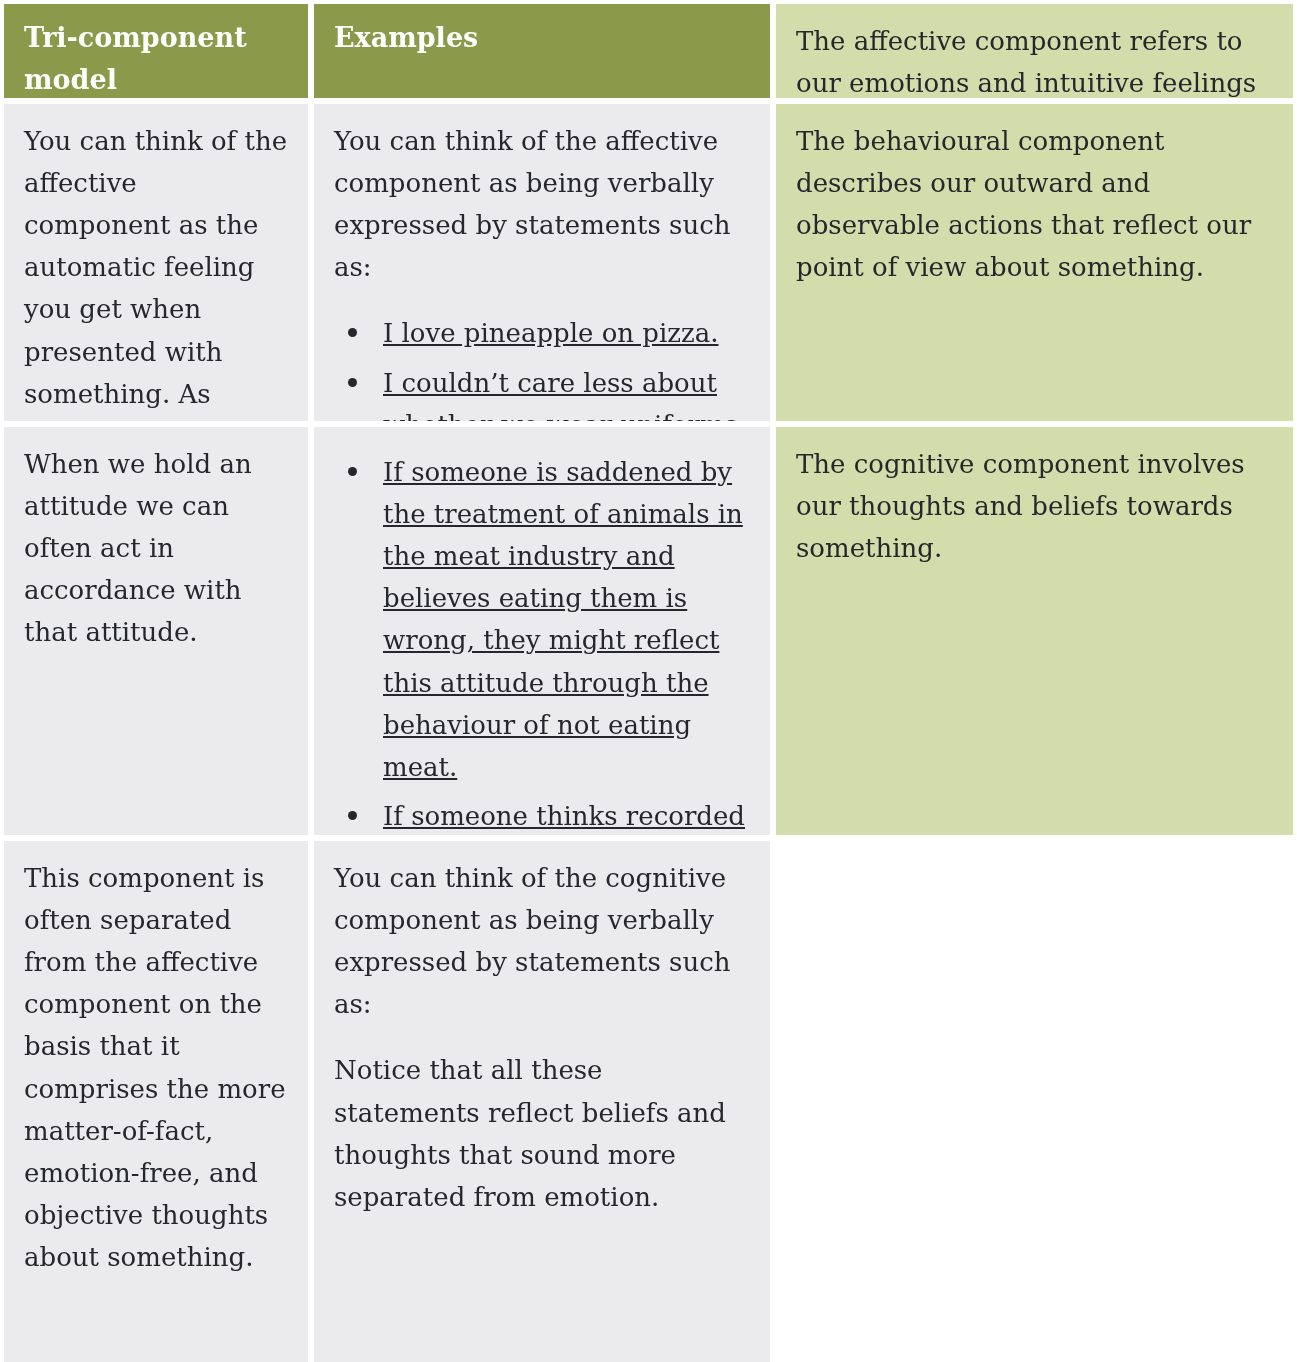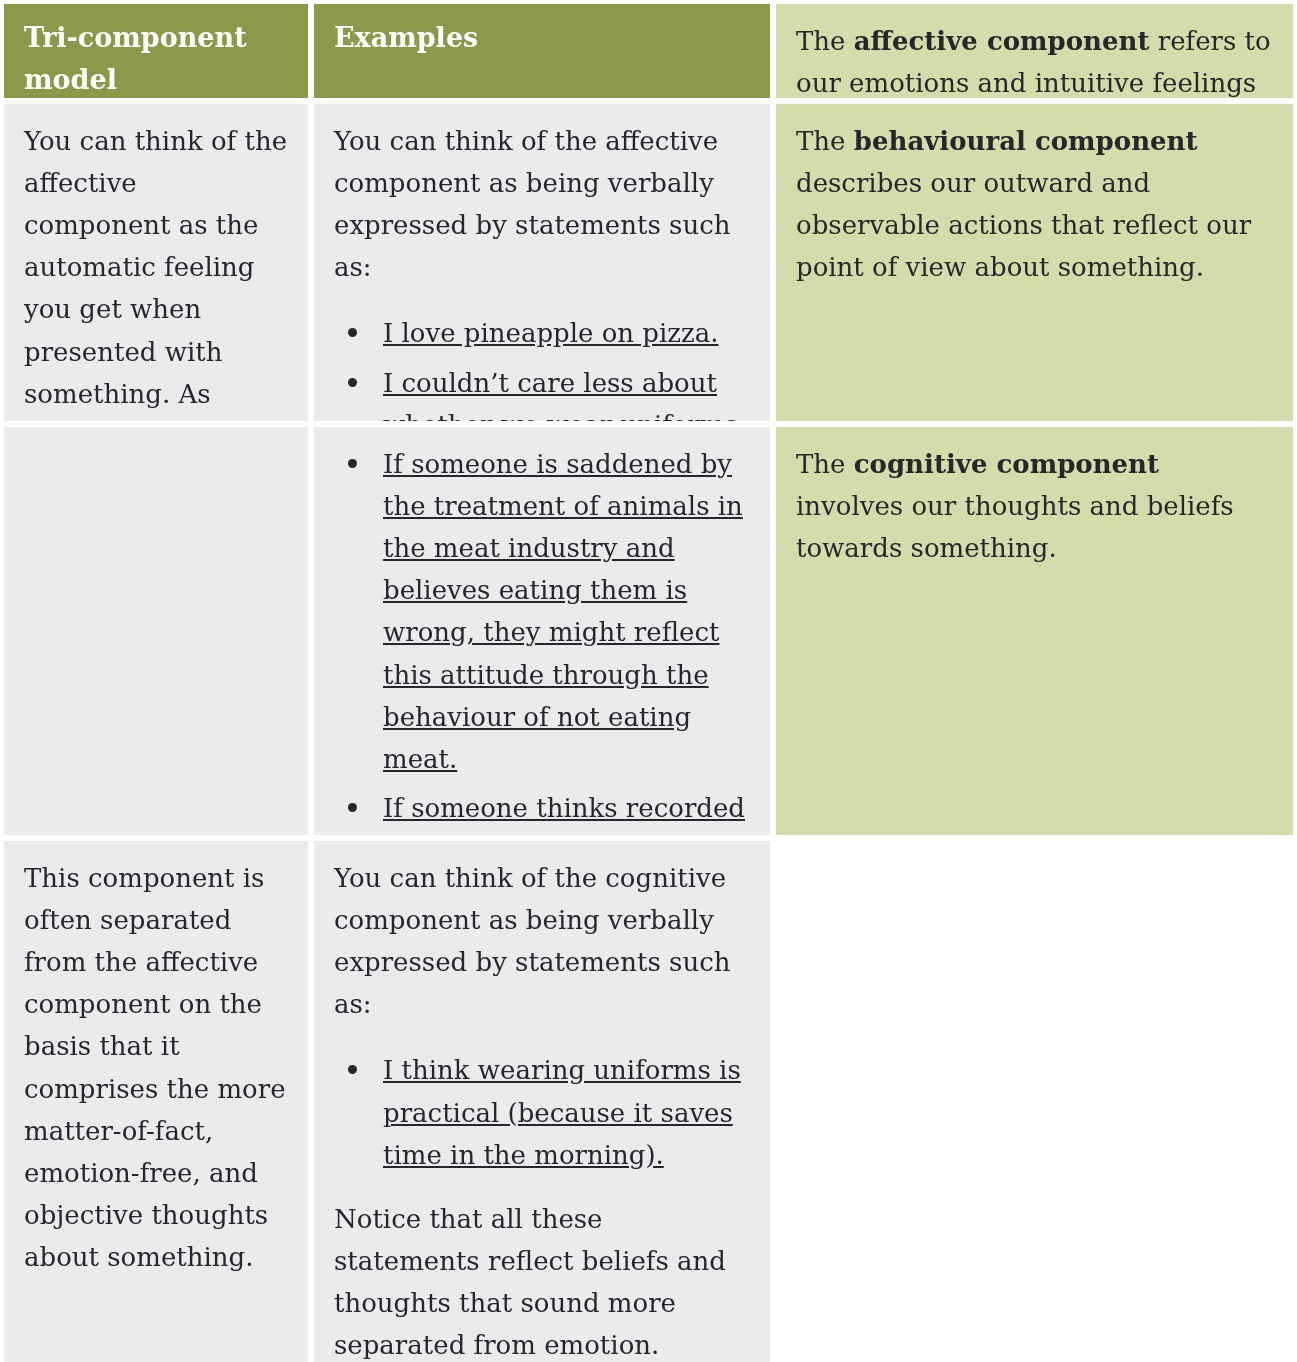--- a/index.html
+++ b/index.html
@@ -51,42 +51,42 @@
   }
   .cell p:last-child {
     margin-bottom: 0;
   }
   ul.examples-list {
     list-style: none;
     margin: 24px 0 0 0;
     padding: 0;
   }
   ul.examples-list.no-intro {
-    margin-top: 0;
+    margin-top: 8px;
   }
   ul.examples-list li {
     position: relative;
     padding-left: 49px;
     margin: 0 0 7px 0;
     text-decoration: underline;
   }
   ul.examples-list li::before {
     content: "";
     position: absolute;
     left: 14px;
     top: 16px;
     width: 9px;
     height: 9px;
     border-radius: 50%;
     background: #26272b;
   }
   .outro {
     margin-top: 22px !important;
   }
-  b { font-weight: bold; }
+  b { font-weight: normal; }
 </style>
 </head>
 <body>
 
 <div class="tri-table">
 
   <div class="cell head">
     <span>Tri-component model component</span>
   </div>
   <div class="cell head">
@@ -104,35 +104,35 @@
     <ul class="examples-list">
       <li>I love pineapple on pizza.</li>
       <li>I couldn’t care less about whether we wear uniforms or not.</li>
     </ul>
   </div>
 
   <div class="cell component">
     <p><span>The </span><b>behavioural component</b><span> describes our outward and observable actions that reflect our point of view about something.</span></p>
   </div>
   <div class="cell plain">
+    <p>When we hold an attitude we can often act in accordance with that attitude.</p>
   </div>
   <div class="cell plain">
     <ul class="examples-list no-intro">
       <li>If someone is saddened by the treatment of animals in the meat industry and believes eating them is wrong, they might reflect this attitude through the behaviour of not eating meat.</li>
       <li>If someone thinks recorded music is fake and that live music is more authentic, they may go to more concerts.</li>
     </ul>
   </div>
 
   <div class="cell component">
     <p><span>The </span><b>cognitive component</b><span> involves our thoughts and beliefs towards something.</span></p>
   </div>
   <div class="cell plain">
     <p>This component is often separated from the affective component on the basis that it comprises the more matter-of-fact, emotion-free, and objective thoughts about something.</p>
   </div>
   <div class="cell plain">
     <p>You can think of the cognitive component as being verbally expressed by statements such as:</p>
     <ul class="examples-list">
-      <li>I think wearing uniforms is practical (because it saves time in the morning).</li>
     </ul>
     <p class="outro">Notice that all these statements reflect beliefs and thoughts that sound more separated from emotion.</p>
   </div>
 
 </div>
 
 </body></html>

